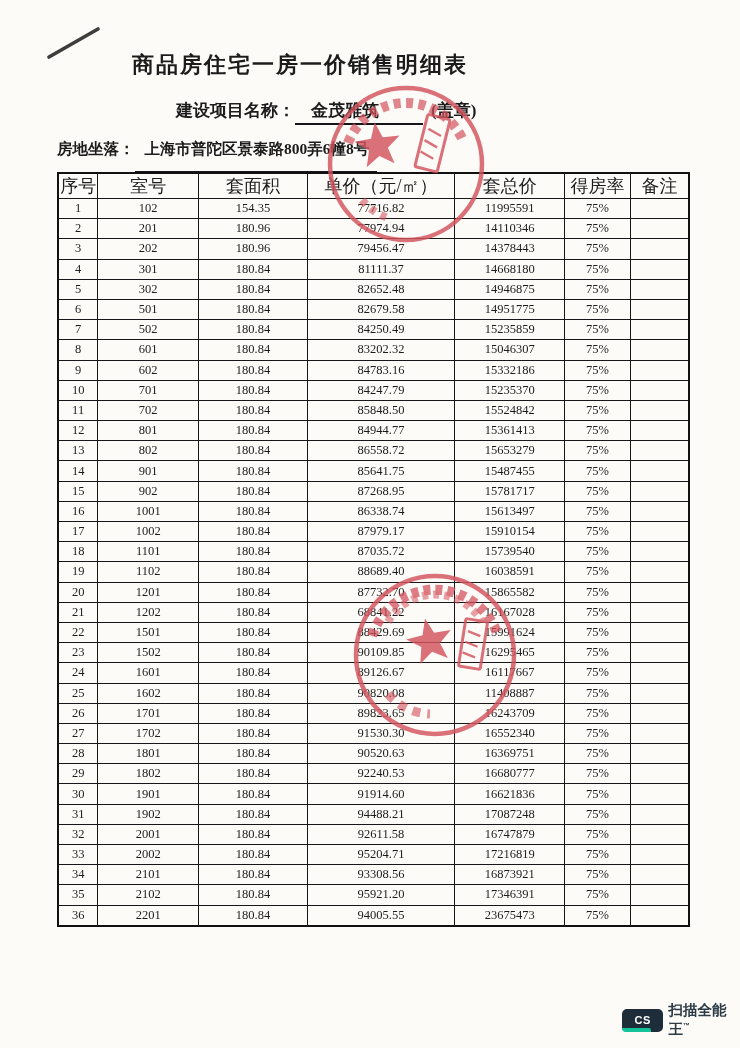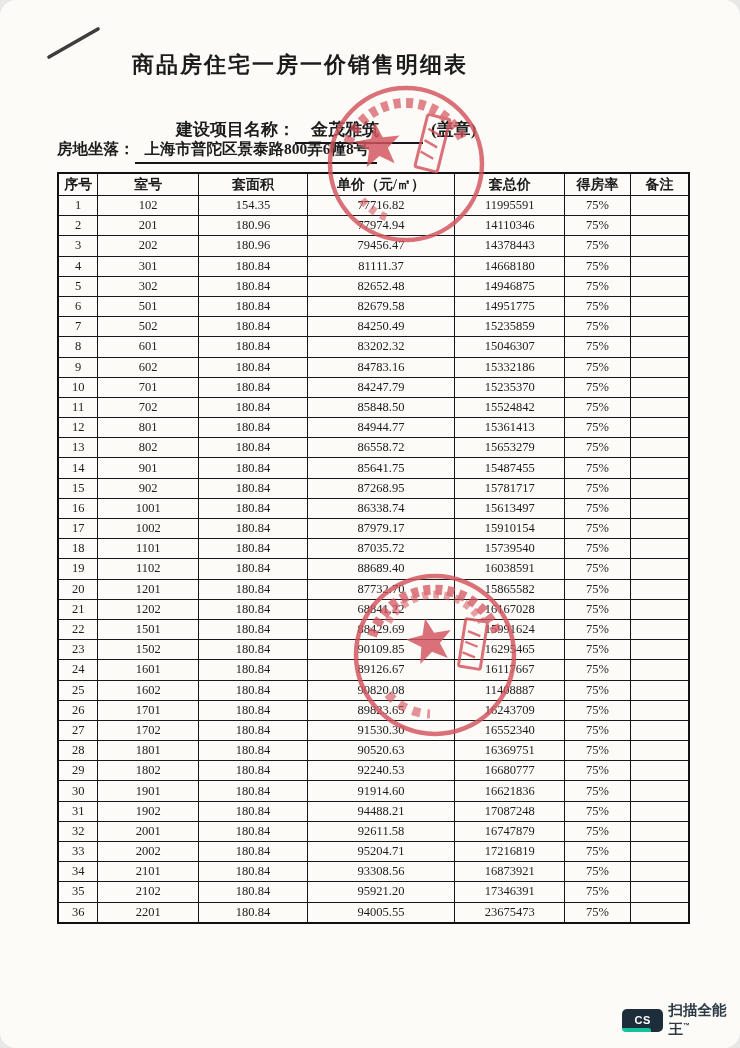--- a/index.html
+++ b/index.html
@@ -10,56 +10,55 @@
   }
   html,body{margin:0;padding:0;background:#e8e8e6;}
   .page{
     position:relative;
     width:740px;height:1048px;
     margin:0 auto;
     background:#fcfbf8;
     overflow:hidden;
     font-family:"Liberation Serif","DejaVu Serif",serif;
     color:var(--ink);
-    border-radius:16px;
   }
   .pen-mark{position:absolute;left:40px;top:18px;}
   .doc-title{
     position:absolute;left:0;top:50px;width:600px;
     text-align:center;font-size:22px;font-weight:bold;
     letter-spacing:2px;margin:0;
   }
   .project-line{
     position:absolute;left:176px;top:99px;
-    font-size:17px;font-weight:bold;white-space:nowrap;margin-top:19px;
+    font-size:17px;font-weight:bold;white-space:nowrap;
   }
   .underline-val{
     display:inline-block;
     border-bottom:2px solid #15151a;
     padding:0 44px 1px 16px;
     text-align:center;
   }
   .seal-note{margin-left:8px;}
   .address-line{
     position:absolute;left:57px;top:139px;
     font-size:15.5px;font-weight:bold;white-space:nowrap;
   }
-  .address-line .underline-val{padding:0 8px 2px 10px;}
+  .address-line .underline-val{padding:0 8px 11px 10px;}
   table.price-table{
     position:absolute;left:57px;top:172px;width:633px;
     border-collapse:collapse;table-layout:fixed;
     background:transparent;
   }
   table.price-table th,table.price-table td{
     border:1.6px solid #17171a;
     text-align:center;vertical-align:middle;
     padding:0;overflow:hidden;white-space:nowrap;
   }
   table.price-table th{
-    height:21px;font-size:14px;font-weight:bold;
+    height:21px;font-size:18px;font-weight:normal;
   }
   table.price-table td{
     height:19.2px;font-size:12.5px;font-weight:normal;
   }
   table.price-table{border:2px solid #111;}
   col.c-no{width:6.3%;} col.c-room{width:16%;} col.c-area{width:17.2%;}
   col.c-price{width:23.4%;} col.c-total{width:17.4%;}
   col.c-rate{width:10.4%;} col.c-note{width:9.3%;}
   .stamp{position:absolute;pointer-events:none;opacity:.82;}
   .stamp-top{left:322px;top:80px;}

